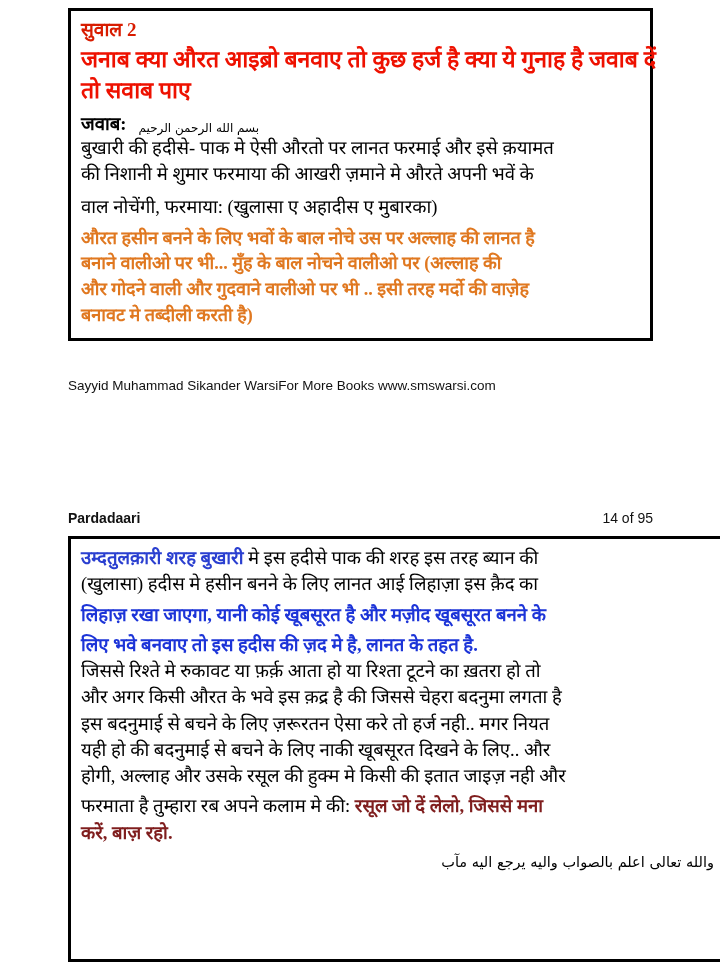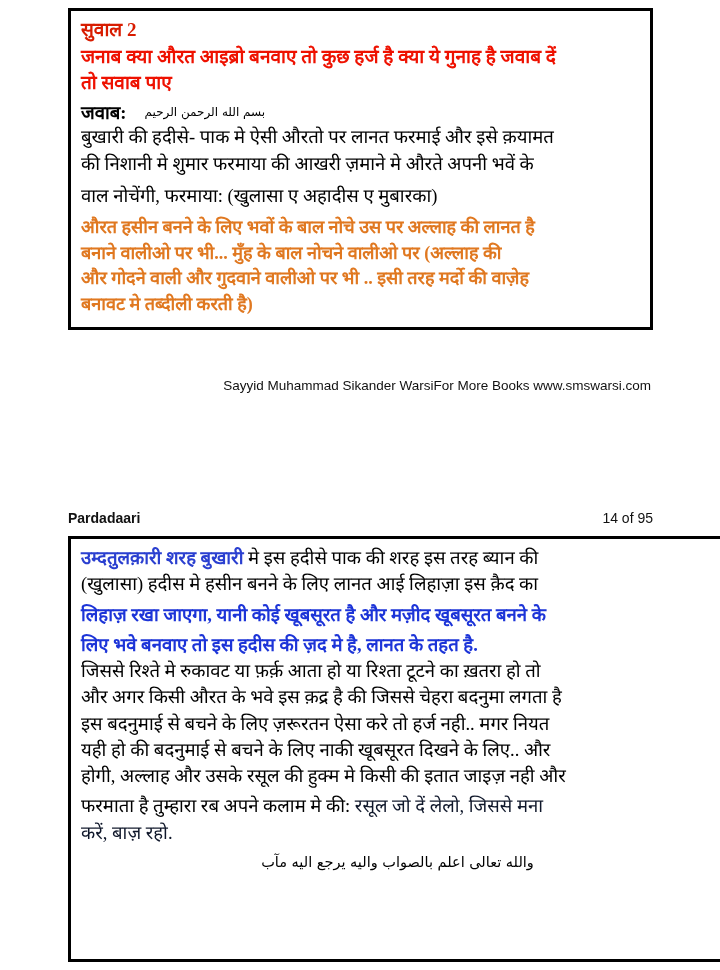--- a/index.html
+++ b/index.html
@@ -52,65 +52,65 @@
     letter-spacing: 0px;
   }
   .q-head {
     color: #d81c00;
     font-weight: bold;
     font-size: 19px;
   }
   .q-title {
     color: #ee1100;
     font-weight: bold;
-    font-size: 19px;
+    font-size: 23px;
     line-height: 1.35;
   }
   .black { color: #000; }
   .bold { font-weight: bold; }
   .orange {
     color: #e07820;
     font-weight: bold;
     font-size: 18px;
     line-height: 1.42;
   }
   .blue { color: #1c34d8; font-weight: bold; }
   .blue-lt { color: #2a3fd0; }
-  .red { color: #0f172a; font-weight: normal; }
+  .red { color: #7f1d1d; font-weight: bold; }
 
   .arabic {
     font-family: "DejaVu Sans", sans-serif;
     font-size: 12px;
     direction: rtl;
     unicode-bidi: bidi-override;
     color: #000;
   }
   .arabic-line {
-    text-align: center;
+    text-align: right;
     font-family: "DejaVu Sans", sans-serif;
     font-size: 14.5px;
     direction: rtl;
     padding-top: 4px;
   }
   .jawab-row {
     display: flex;
-    align-items: center;
-    gap: 18px;
+    align-items: flex-end;
+    gap: 12px;
     font-family: "Liberation Serif", serif;
     font-size: 18.5px;
   }
 
   
   .footer-top {
     position: absolute;
     left: 68px;
     top: 378px;
     width: 585px;
     display: flex;
-    justify-content: flex-end;
+    justify-content: flex-start;
     font-size: 13.5px;
     color: #111;
   }
   .footer-top .right { padding-right: 2px; }
 
   
   .header-bottom {
     position: absolute;
     left: 68px;
     top: 510px;

